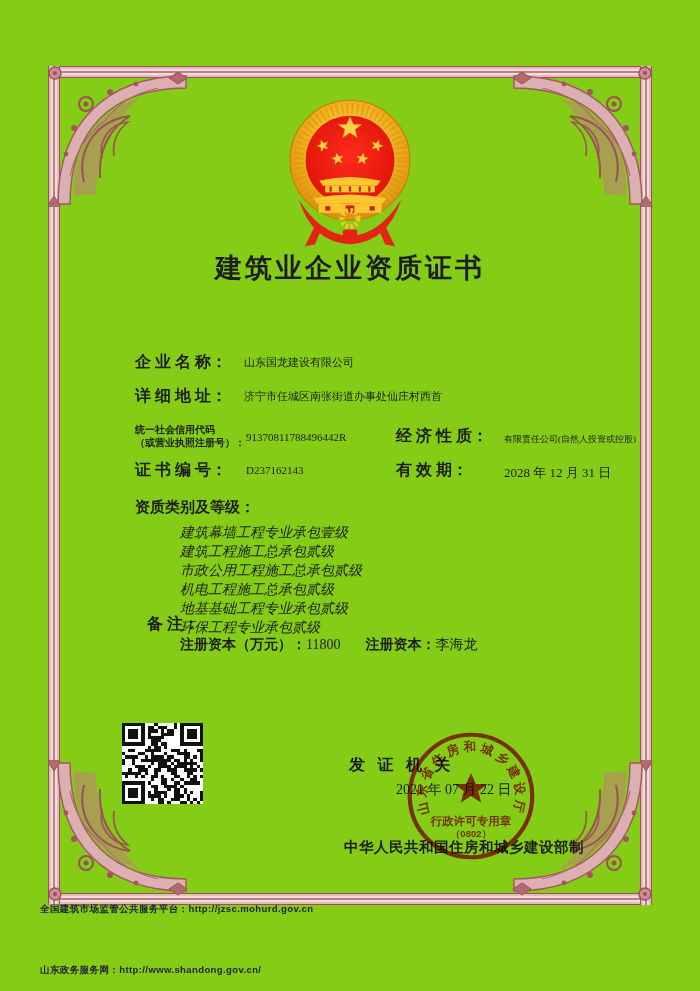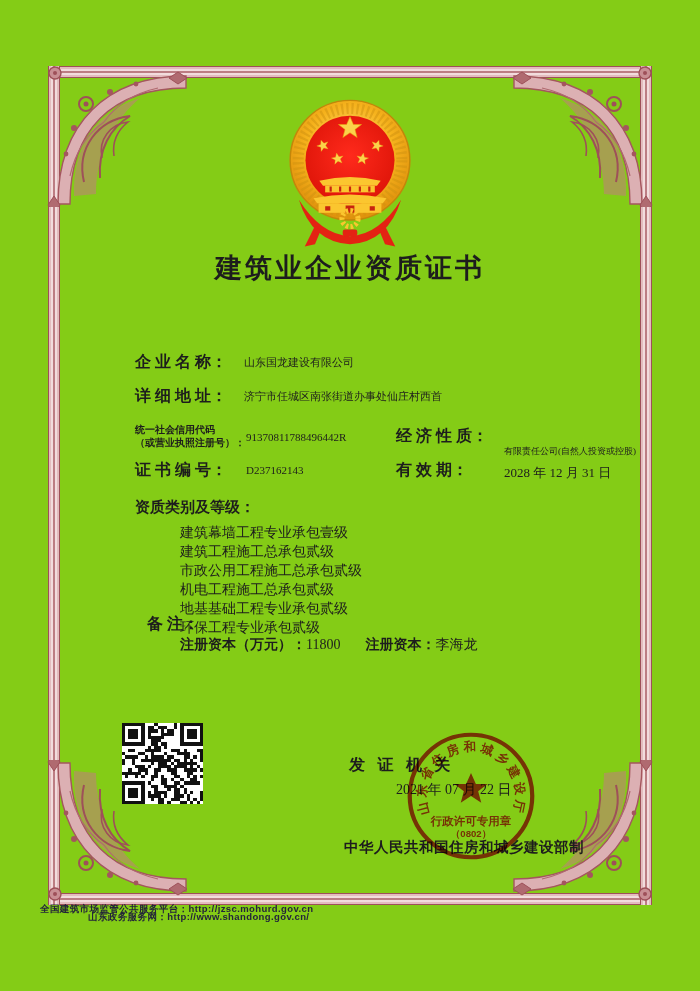--- a/index.html
+++ b/index.html
@@ -21,34 +21,34 @@
   .c-bl{left:44px;top:760px;transform:scaleY(-1);}
   .c-br{left:511px;top:760px;transform:scale(-1,-1);}
   
   .emblem{position:absolute;left:277px;top:90px;width:146px;height:158px;}
   .title{position:absolute;left:0;right:0;top:250px;text-align:center;
          font-family:"Liberation Sans", sans-serif;font-weight:bold;font-size:27px;letter-spacing:3px;}
   
   .lbl{position:absolute;font-family:Liberation Serif, serif;font-weight:bold;font-size:16px;white-space:nowrap;text-align:center;}
   .val{position:absolute;font-size:11px;white-space:nowrap;}
   .small-lbl{position:absolute;font-family:"Liberation Sans", sans-serif;font-weight:bold;font-size:10px;line-height:1.25;white-space:nowrap;}
-  .tiny-val{position:absolute;font-size:9px;white-space:nowrap;margin-top:12px;}
-  .qual-items{position:absolute;left:180px;top:523px;font-size:14px;line-height:19px;white-space:nowrap;}
+  .tiny-val{position:absolute;font-size:9px;white-space:nowrap;}
+  .qual-items{position:absolute;left:180px;top:523px;font-size:14px;line-height:19px;white-space:nowrap;font-style:italic;}
   .cap-row{position:absolute;left:180px;top:636px;font-size:14px;white-space:nowrap;}
   .cap-row b{font-family:"Liberation Serif", serif;font-weight:bold;}
   
   .qr{position:absolute;left:122px;top:723px;width:81px;height:81px;}
   
   .authority{position:absolute;left:349px;top:755px;font-family:"Liberation Sans", sans-serif;font-weight:bold;font-size:16px;letter-spacing:4px;}
   .issue-date{position:absolute;left:396px;top:781px;font-size:14px;}
   .made-by{position:absolute;left:344px;top:838px;font-size:14.5px;font-weight:bold;letter-spacing:.5px;}
   .seal{position:absolute;left:404px;top:729px;width:134px;height:134px;mix-blend-mode:multiply;opacity:.93;}
   
   .footer-line{position:absolute;left:40px;font-family:"Liberation Sans", sans-serif;font-weight:bold;font-size:9.5px;letter-spacing:.4px;color:#23243a;white-space:nowrap;}
-  .f1{top:903px;} .f2{top:911px;margin-left:48px;}
+  .f1{top:903px;} .f2{top:964px;}
 </style>
 </head>
 <body>
 
 <div class="page">
 
   <div class="band band-h band-top"></div>
   <div class="band band-h band-bottom"></div>
   <div class="band band-v band-left"></div>
   <div class="band band-v band-right"></div>

